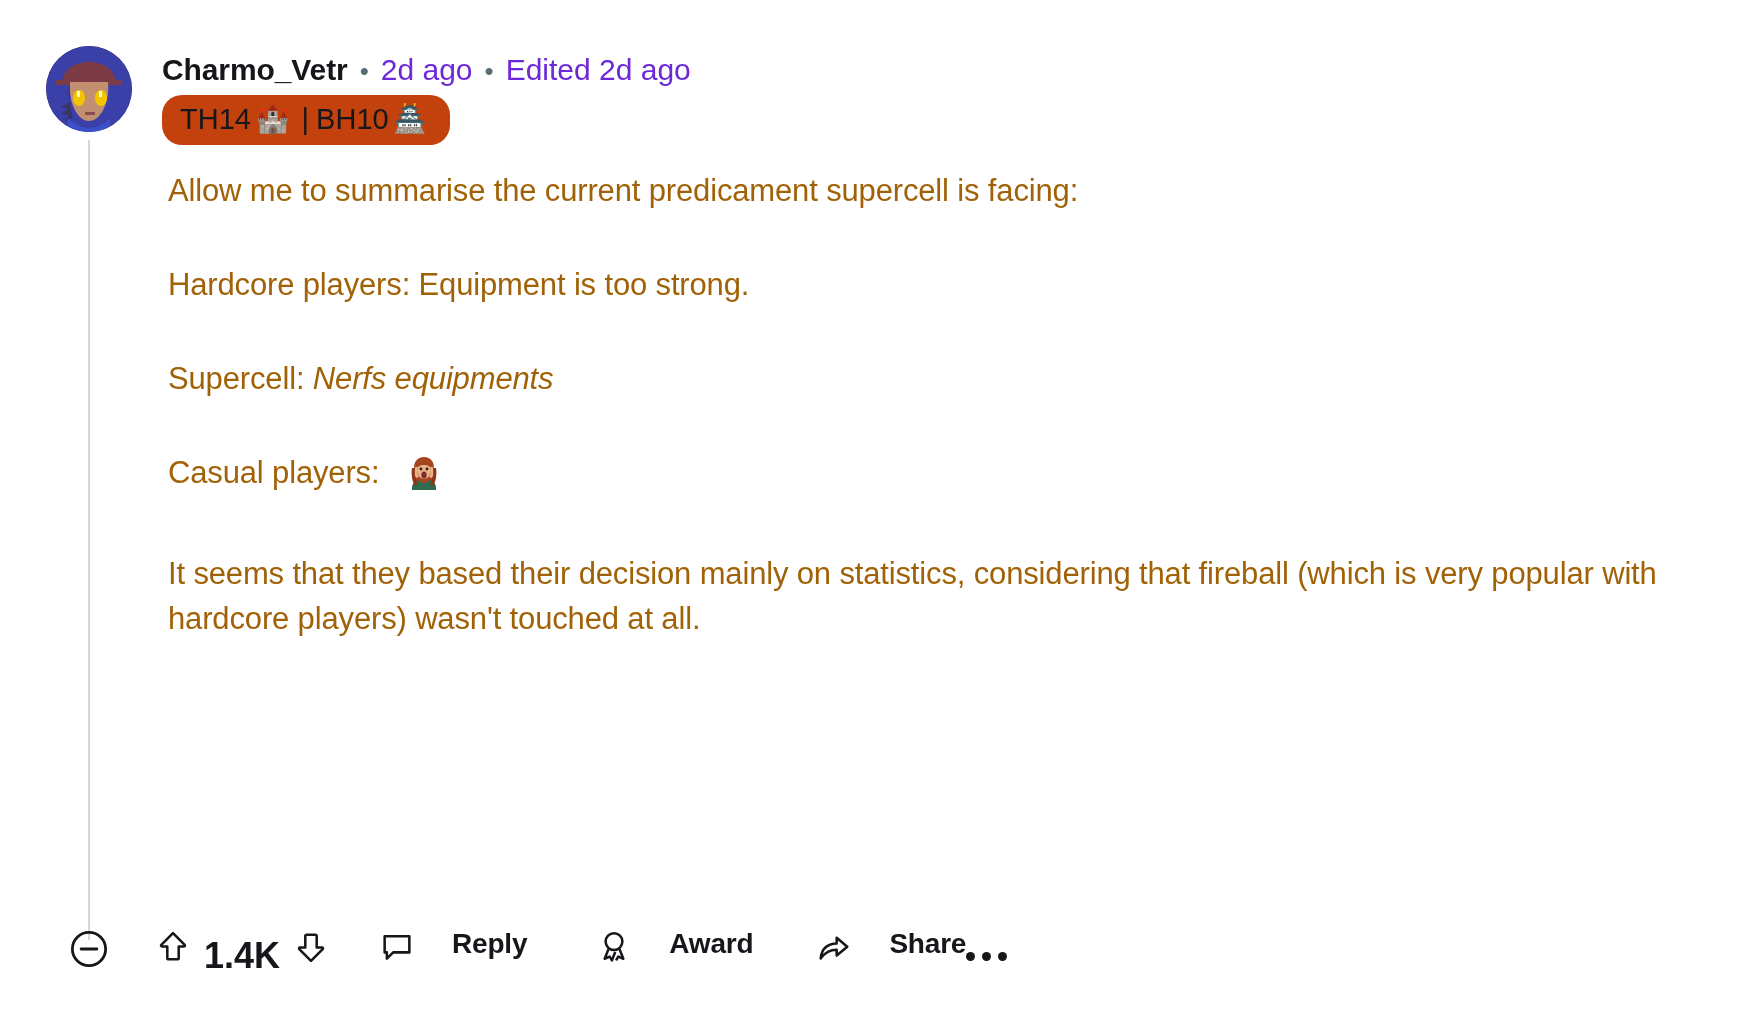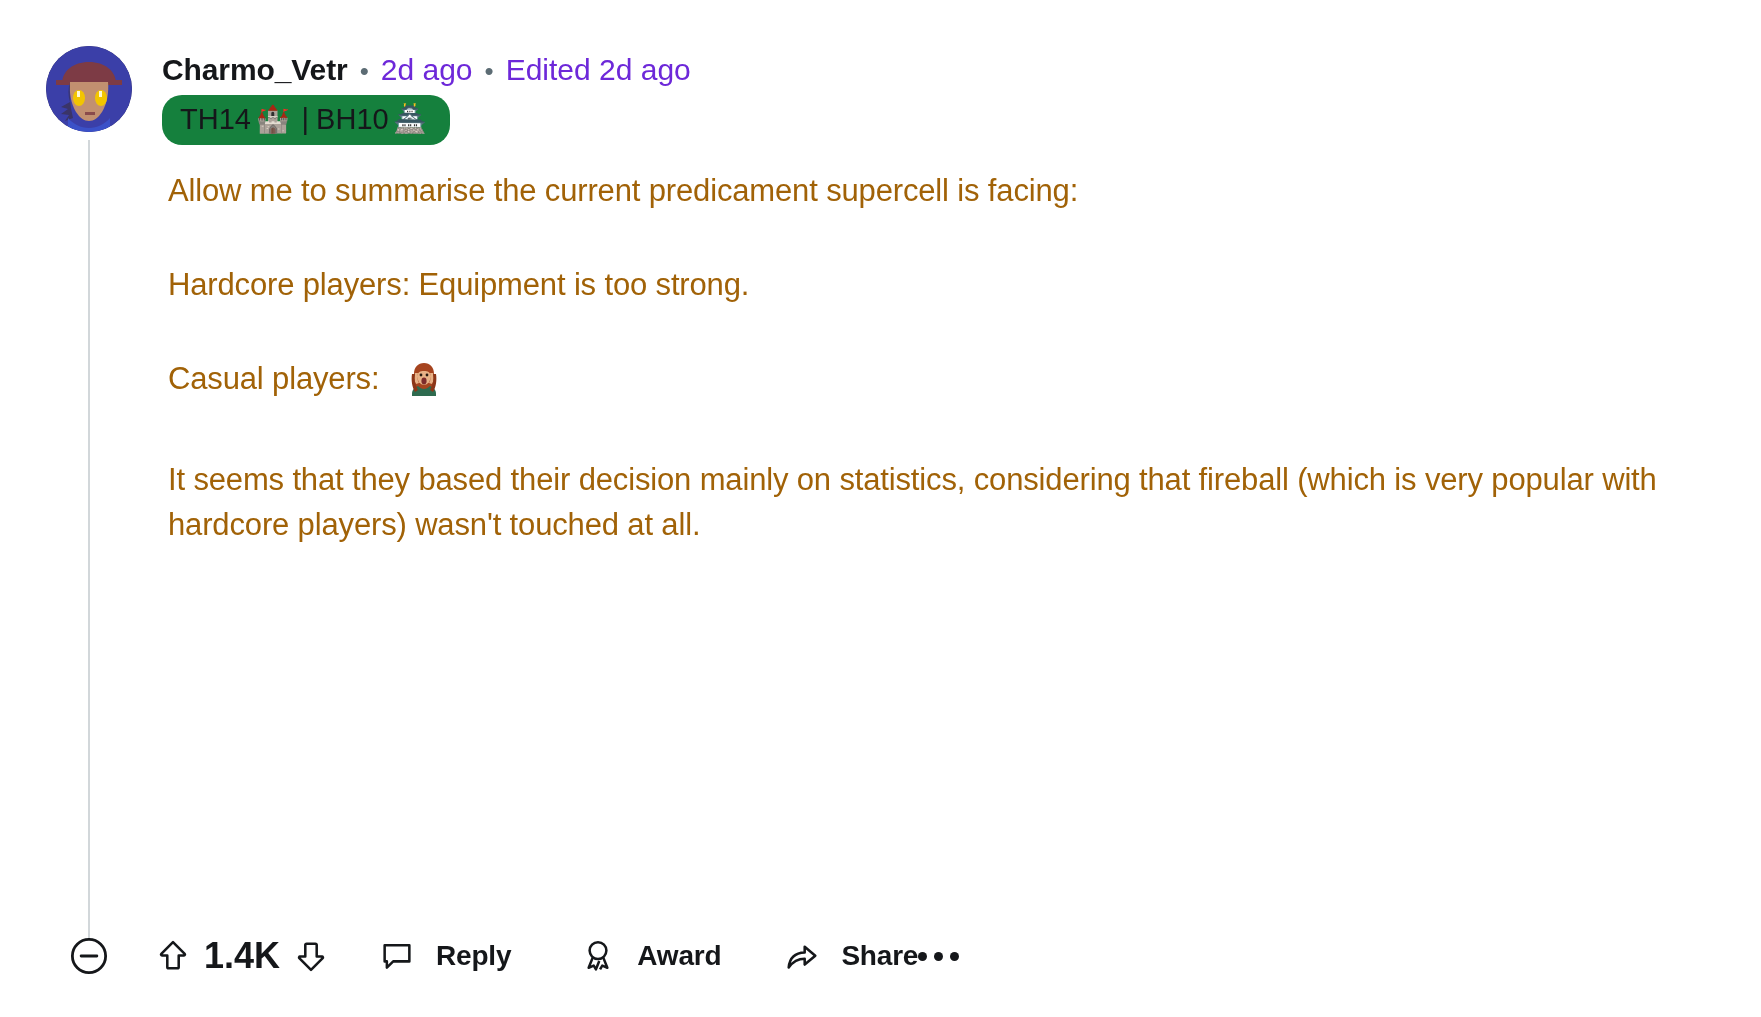--- a/index.html
+++ b/index.html
@@ -68,21 +68,21 @@
     font-size: 26px;
   }
   .meta {
     color: #6d28d9;
     font-weight: 400;
   }
 
   .flair {
     display: inline-flex;
     align-items: center;
-    background: #15803d;
+    background: #c2410c;
     border-radius: 20px;
     padding: 4px 18px 6px 18px;
     font-size: 29px;
     line-height: 40px;
     color: #15171a;
     width: max-content;
     gap: 0;
   }
   .flair .emoji { font-size: 27px; margin: 0 5px; line-height: 1; }
   .flair .bar { margin: 0 7px; color: #15171a; }
@@ -123,24 +123,25 @@
   .actions {
     position: absolute;
     left: 68px;
     top: 928px;
     display: flex;
     align-items: center;
     height: 56px;
   }
   .act {
     display: flex;
-    align-items: center;
+    align-items: flex-start;
     height: 56px;
     color: #15171a;
     cursor: pointer;
+    gap: 16px;
   }
   .act svg { display: block; }
   .act-label {
     font-size: 28px;
     font-weight: 600;
     color: #15171a;
     letter-spacing: -0.2px;
   }
 
   .collapse-btn { margin-right: 44px; }
@@ -231,20 +232,21 @@
 
     </div>
   </div>
 
   <div class="body">
 
     <p>Allow me to summarise the current predicament supercell is facing:</p>
 
     <p>Hardcore players: Equipment is too strong.</p>
 
+    <p><span>Supercell: </span><em>Nerfs equipments</em></p>
 
     <p><span>Casual players: </span><span class="inline-emoji">
         <svg width="36" height="36" viewBox="0 0 36 36" xmlns="http://www.w3.org/2000/svg">
           <path d="M8 14c0-7 4-11 10-11s10 4 10 11c0 4 0 9-2 14-1 4-3 6-8 6s-7-2-8-6c-2-5-2-10-2-14z" fill="#a6441f"></path>
           <ellipse cx="18" cy="16" rx="7" ry="9" fill="#e8b287"></ellipse>
           <path d="M11 8c2-4 12-4 14 0 1 3 1 6 0 8-1-4-3-5-7-5s-6 1-7 5c-1-2-1-5 0-8z" fill="#a6441f"></path>
           <circle cx="15" cy="15" r="1.4" fill="#2a1b12"></circle>
           <circle cx="21" cy="15" r="1.4" fill="#2a1b12"></circle>
           <ellipse cx="18" cy="21" rx="2.6" ry="3.4" fill="#7d2b2b"></ellipse>
           <path d="M9 13c-1 3-1 8 1 11l3-1c-2-3-2-7-1-10z" fill="#e8b287"></path>

